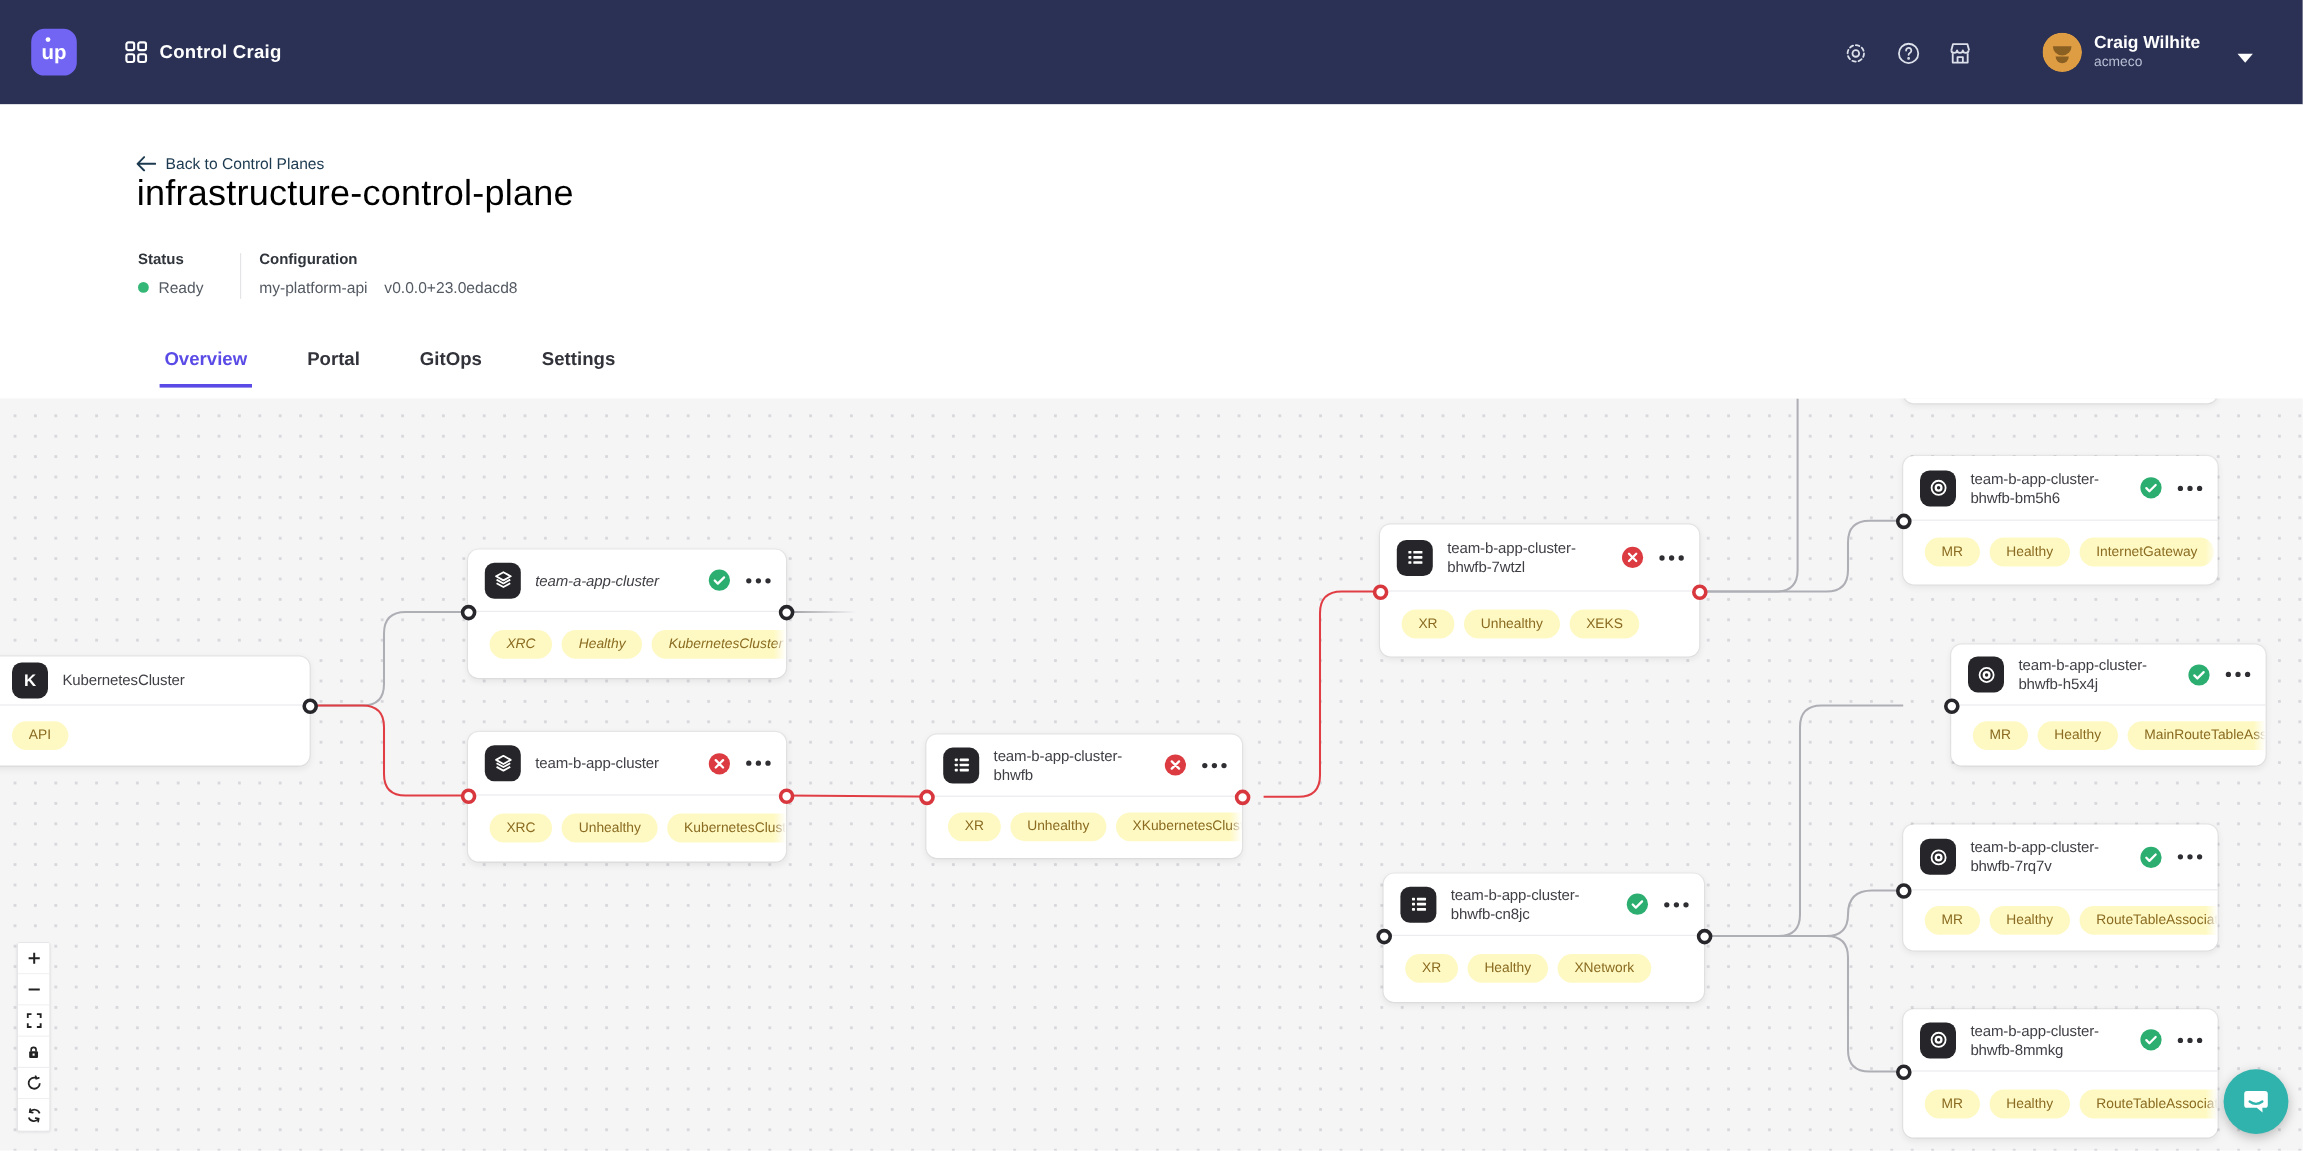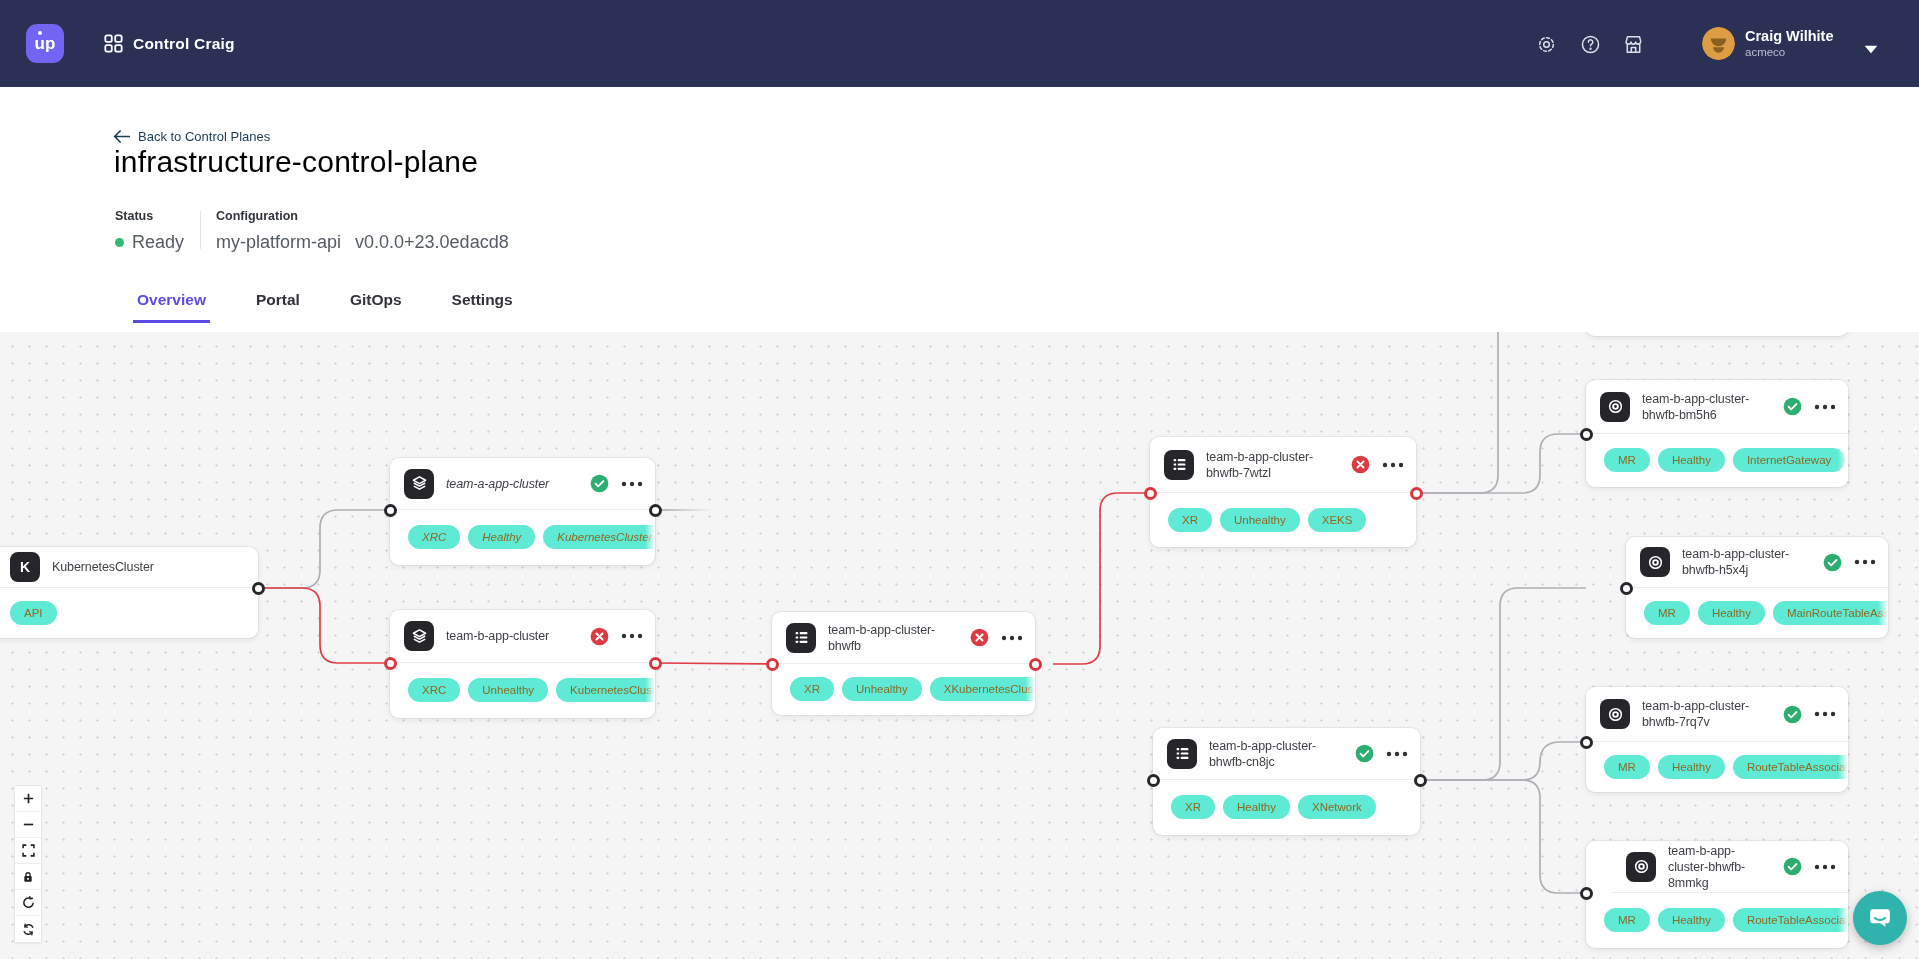--- a/index.html
+++ b/index.html
@@ -17,21 +17,21 @@
   .nav-user { position:absolute; left:1745px; top:28px; cursor:pointer; }
   .nav-user .uname { color:#fff; font-size:14.5px; font-weight:bold; }
   .nav-user .uorg { color:#B9BFD4; font-size:11.5px; margin-top:2px; }
   .nav-chevron { position:absolute; left:1864px; top:40px; cursor:pointer; }
 
   
   .pagehead { position:absolute; left:0; top:87px; width:1919px; height:245px; background:#fff; }
   .back { position:absolute; left:113px; top:42px; display:flex; align-items:center; gap:8px; color:#1C3A50; font-size:13px; cursor:pointer; }
   .cp-title { position:absolute; left:114px; top:58px; color:#000000; font-size:30px; font-weight:400; letter-spacing:.2px; }
   .meta-label { font-size:12.5px; font-weight:bold; color:#30343B; }
-  .meta-val { margin-top:9px; font-size:18px; color:#555B63; display:flex; align-items:center; gap:8px; }
+  .meta-val { margin-top:9px; font-size:13px; color:#555B63; display:flex; align-items:center; gap:8px; }
   .status-col { position:absolute; left:115px; top:122px; }
   .status-dot { width:9px; height:9px; border-radius:50%; background:#35B877; display:inline-block; }
   .meta-div { position:absolute; left:200px; top:124px; width:1px; height:38px; background:#E4E4E7; }
   .config-col { position:absolute; left:216px; top:122px; }
   .config-vals { display:flex; gap:14px; }
   .tabs { position:absolute; left:133px; top:204px; display:flex; gap:42px; }
   .tab { font-size:15.5px; font-weight:bold; color:#32333A; padding:0 4px 11px 4px; cursor:pointer; border-bottom:3px solid transparent; }
   .tab.active { color:#5A4BE7; border-bottom-color:#5A4BE7; }
 
   
@@ -43,21 +43,21 @@
 
   .node { position:absolute; background:#fff; border-radius:9px; box-shadow:0 0 0 1px rgba(24,24,27,.05), 0 2px 6px rgba(24,24,27,.08); z-index:1; cursor:pointer; }
   .node-top { display:flex; align-items:center; gap:12px; padding:0 12px 0 14px; border-bottom:1px solid #ECECEE; }
   .node-icon { flex:none; width:30px; height:30px; border-radius:8px; background:#26262A; display:flex; align-items:center; justify-content:center; color:#fff; font-weight:bold; font-size:14px; }
   .node-label { flex:1 1 auto; font-size:12.5px; letter-spacing:-.1px; color:#3F3F46; line-height:16px; }
   .node-status { flex:none; display:flex; }
   .node-menu { flex:none; display:flex; cursor:pointer; padding:4px 0; }
   .node-badges { display:flex; align-items:center; gap:8px; padding-left:18px; overflow:hidden; white-space:nowrap;
     -webkit-mask-image:linear-gradient(to right,#000 calc(100% - 10px),transparent);
     mask-image:linear-gradient(to right,#000 calc(100% - 10px),transparent); }
-  .badge { flex:none; background:#5eead4; color:#8A6B21; font-size:11.5px; padding:6px 14px; border-radius:15px; }
+  .badge { flex:none; background:#fef9c3; color:#8A6B21; font-size:11.5px; padding:6px 14px; border-radius:15px; }
   .handle { position:absolute; width:13px; height:13px; border-radius:50%; background:#fff; border:3px solid #27272B; z-index:3; cursor:crosshair; }
   .handle.red { border-color:#D8373E; }
   .handle.hl { left:-6.5px; } .handle.hr { right:-6.5px; }
 
   
   .controls { position:absolute; left:14px; top:453px; width:28px; background:#fff; border:1px solid #E6E6E9; border-radius:3px; box-shadow:0 1px 2px rgba(0,0,0,.06); display:flex; flex-direction:column; z-index:5; }
   .ctrl { height:26px; background:#fff; border:none; border-bottom:1px solid #EFEFF1; display:flex; align-items:center; justify-content:center; cursor:pointer; }
   .ctrl:last-child { border-bottom:none; }
 
   .chat { position:absolute; left:1853px; top:559px; width:54px; height:54px; border-radius:50%; background:#2FB3AC; display:flex; align-items:center; justify-content:center; box-shadow:0 3px 10px rgba(0,0,0,.25); cursor:pointer; z-index:6; }
@@ -503,21 +503,21 @@
           </span>
         </div>
         <div class="node-badges" style="height: 49px;">
           <span class="badge">MR</span>
           <span class="badge">Healthy</span>
           <span class="badge">RouteTableAssociation</span>
         </div>
         <span class="handle hl" style="top: 48.5px;"></span>
       </div>
       <div class="node" style="left: 1586px; top: 509px; width: 262px; height: 107px;">
-        <div class="node-top" style="height: 52px; margin-left: 26px;">
+        <div class="node-top" style="height: 52px;">
           <span class="node-icon">
             <svg viewBox="0 0 24 24" width="19" height="19" fill="none" stroke="#fff" stroke-width="1.9">
               <circle cx="12" cy="12" r="7.4"></circle>
               <circle cx="12" cy="12" r="3" stroke-width="2.4"></circle>
             </svg>
           </span>
           <span class="node-label">team-b-app-cluster-bhwfb-8mmkg</span>
           <span class="node-status">
             <svg viewBox="0 0 20 20" width="19" height="19">
               <circle cx="10" cy="10" r="9.3" fill="#2BAE70"></circle>

